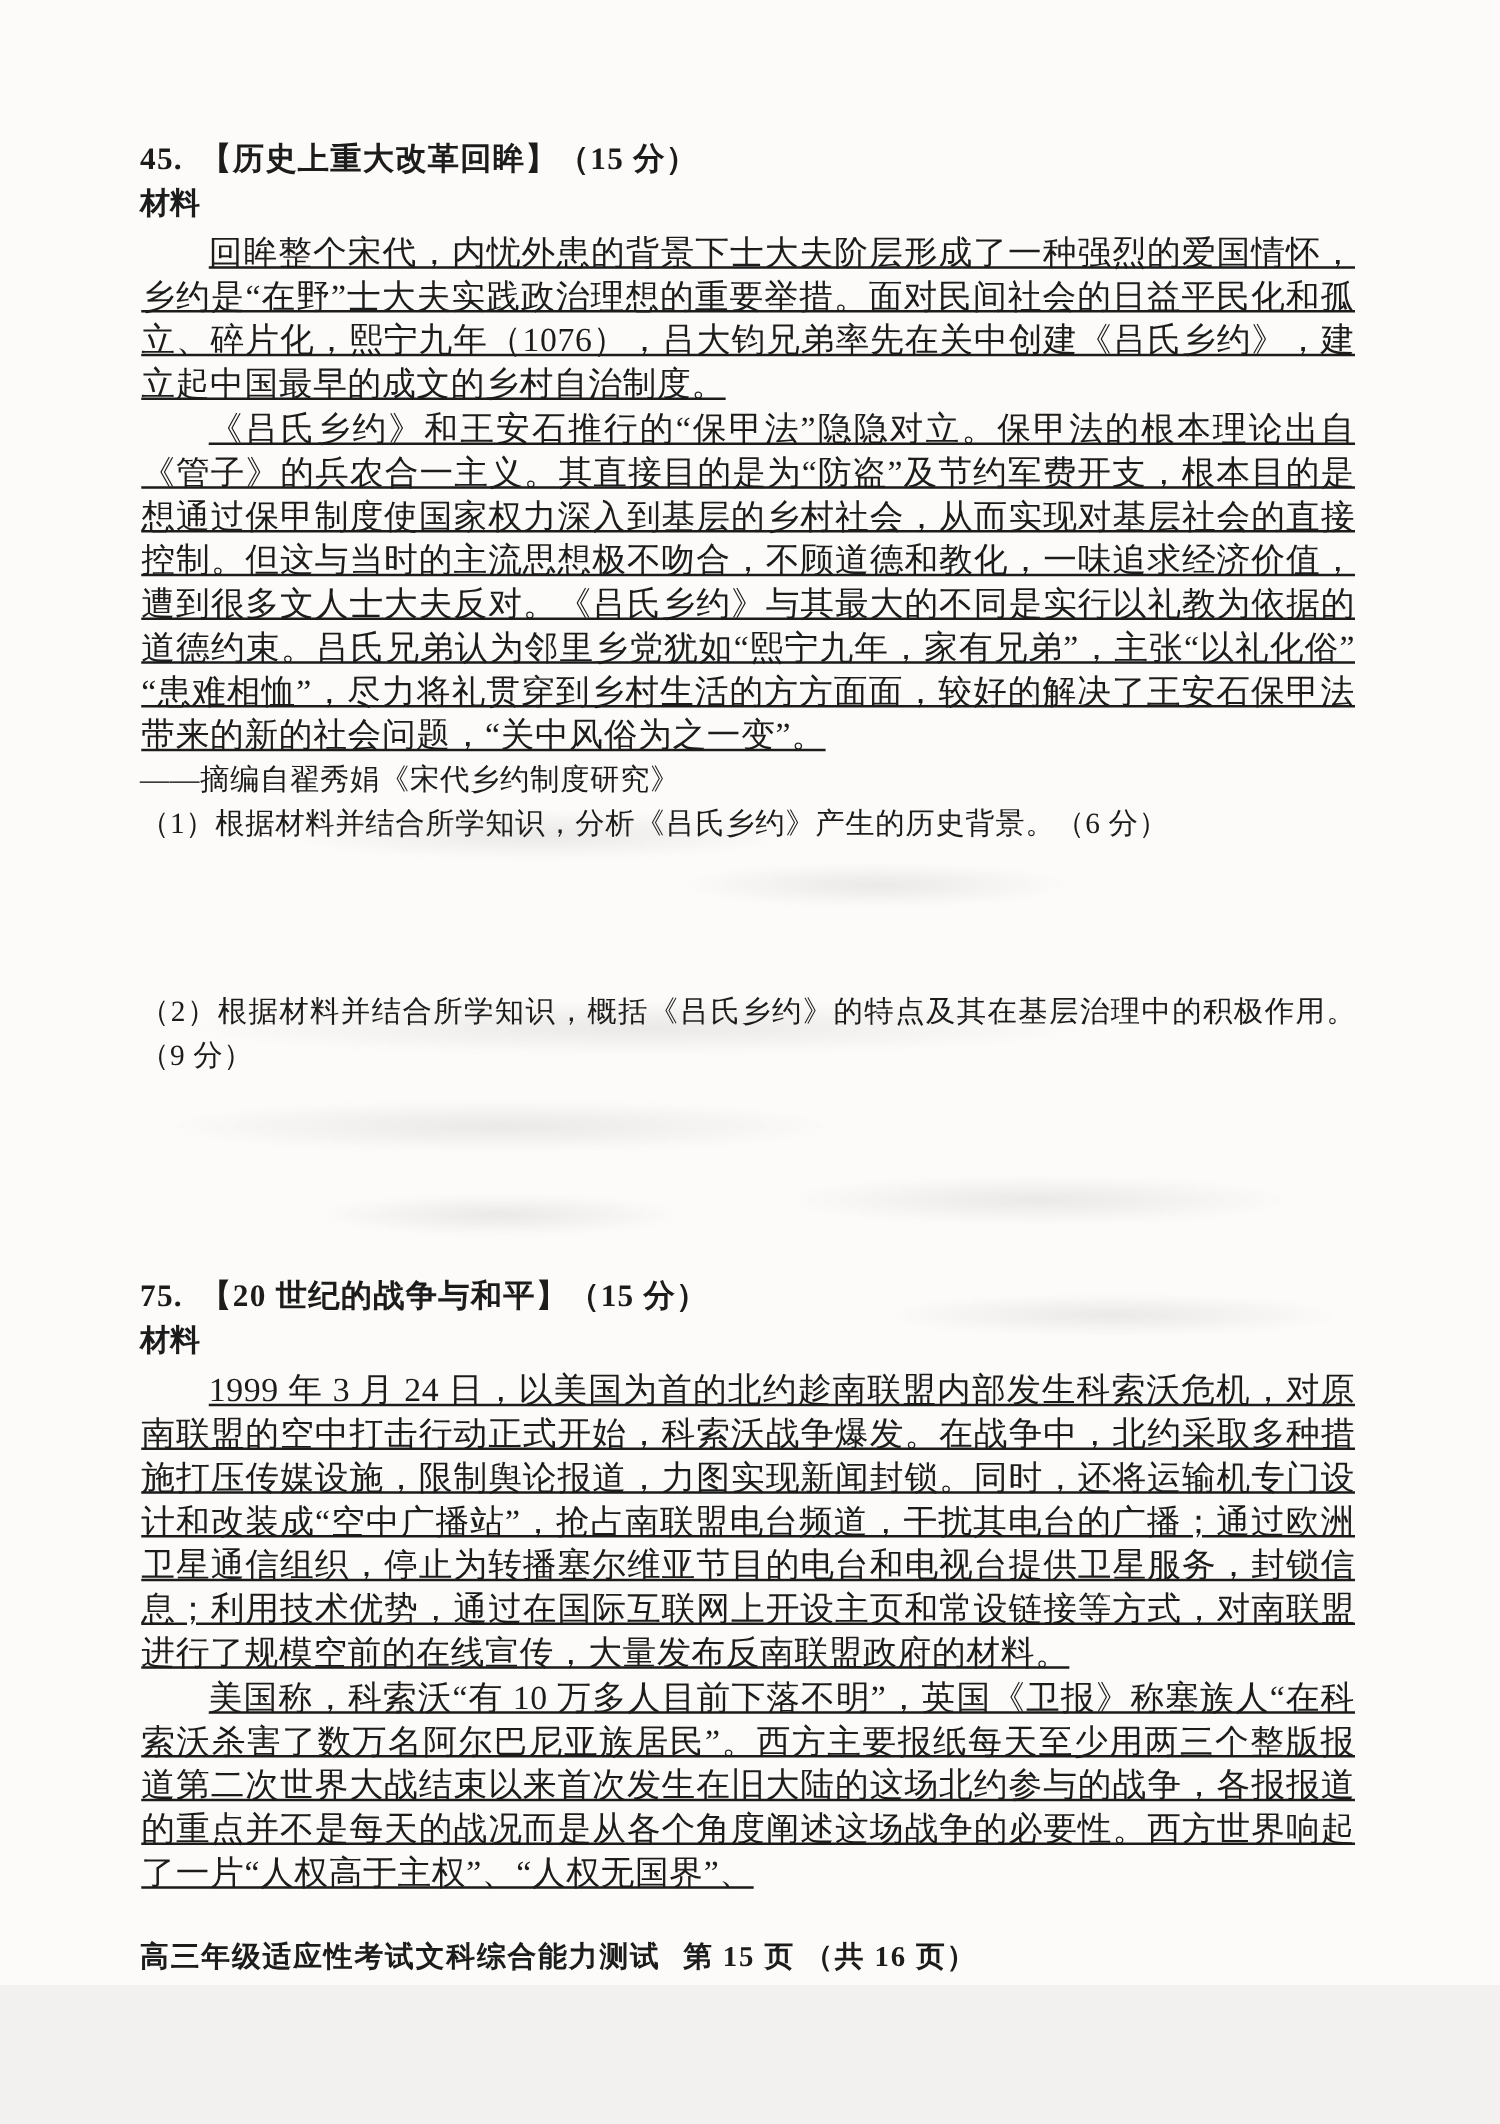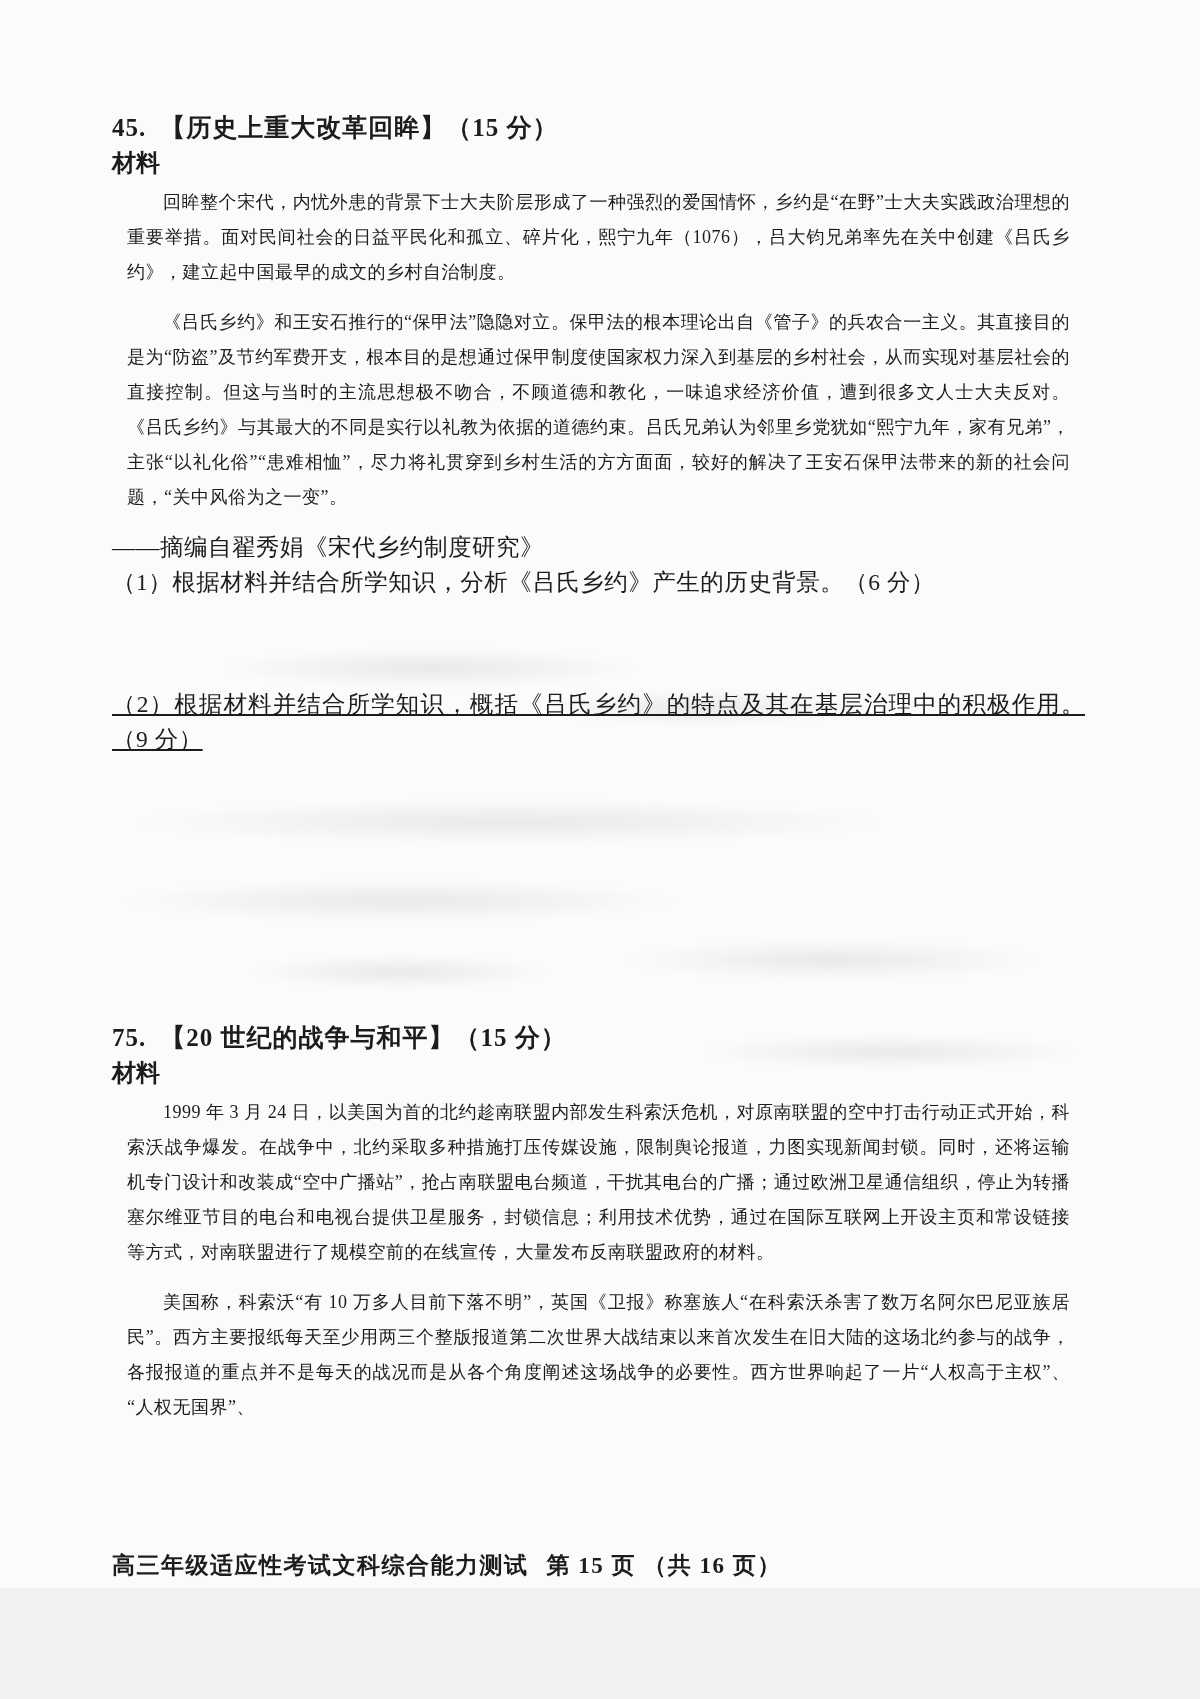--- a/index.html
+++ b/index.html
@@ -37,42 +37,43 @@
     white-space:nowrap;
   }
   .q-num{margin-right:14px;}
   .material-label{
     font-size:24px;
     font-weight:700;
     line-height:32px;
     margin-top:3px;
   }
   p.body-para{
-    margin:15px;
-    font-size:18px;
+    margin:1px;
+    font-size:27px;
     line-height:35px;
     text-align:justify;
     text-indent:2em;
     letter-spacing:.5px;
+    text-decoration:underline;
   }
   p.first{margin-top:6px;}
   .attribution{
     font-size:23.5px;
     line-height:35px;
     text-align:left;
     padding-right:232px;
     letter-spacing:.5px;
   }
   .sub-question{
     font-size:23.5px;
     line-height:35px;
     text-align:justify;
     letter-spacing:.5px;
   }
-  .sub-question.q2{margin-top:87px;text-decoration:underline;}
+  .sub-question.q2{margin-top:116px;}
   .page-footer{
     position:absolute;
     top:1550px;
     left:112px;
     width:973px;
     text-align:left;
     padding-right:100px;
     box-sizing:border-box;
     font-size:23px;
     font-weight:700;

